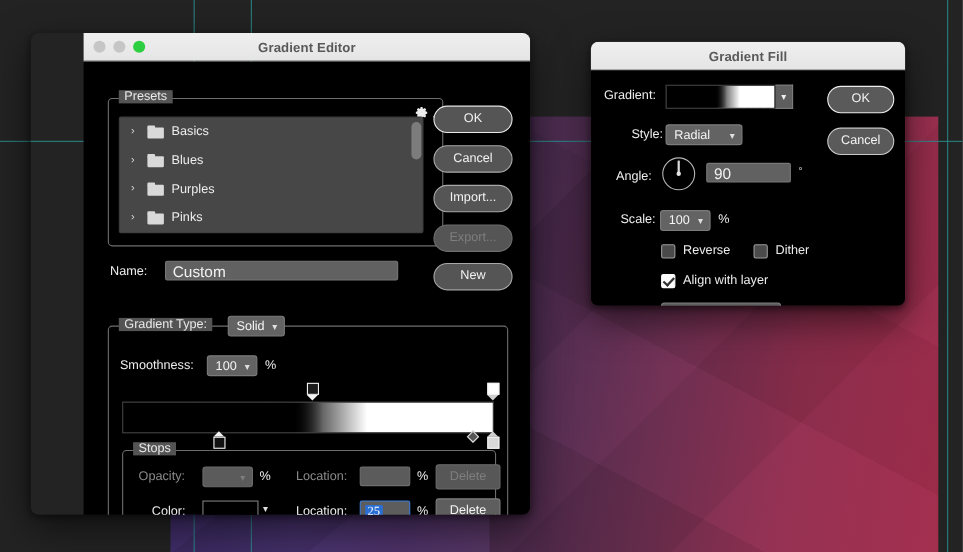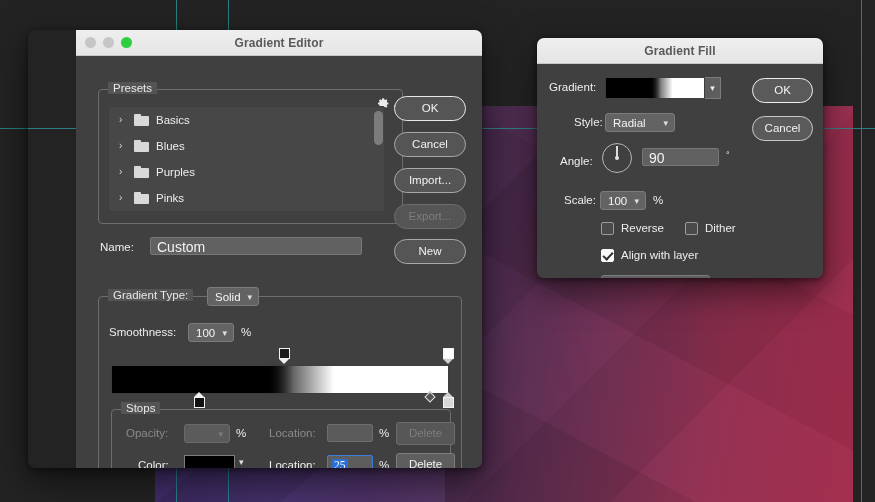--- a/index.html
+++ b/index.html
@@ -41,21 +41,21 @@
   .dialog{position:absolute;border-radius:7px;overflow:hidden;
     box-shadow:0 12px 34px rgba(0,0,0,.55),0 2px 6px rgba(0,0,0,.45);}
   .titlebar{height:25px;display:flex;align-items:center;justify-content:center;position:relative;
     background:linear-gradient(#f0efef,#e6e5e5);border-bottom:1px solid #c9c8c8;}
   .titlebar .title{font-size:12px;font-weight:bold;color:#59595b;letter-spacing:.1px;}
   .traffic{position:absolute;left:9px;top:0;height:25px;display:flex;align-items:center;gap:7px;}
   .dot{width:11px;height:11px;border-radius:50%;}
   .dot.close{background:#c6c6c6;}
   .dot.min{background:#c6c6c6;}
   .dot.zoom{background:#2ece41;}
-  .body{background:#404040;}
+  .body{background:#000000;}
 
   
   #gradient-editor{left:28px;top:30px;width:406px;height:438px;padding-left:48px;}
   #gradient-editor .body{height:413px;position:relative;}
 
   .group{position:absolute;border:1px solid #6e6e6e;border-radius:4px;}
   .group-label{position:absolute;font-size:11.5px;color:#e9e9e9;background:#545454;padding:0 5px;top:-8px;left:9px;}
 
   .presets-group{left:22px;top:33px;width:303px;height:133px;}
   .presets-list{position:absolute;left:9px;top:16px;width:275px;height:104px;background:#474747;

